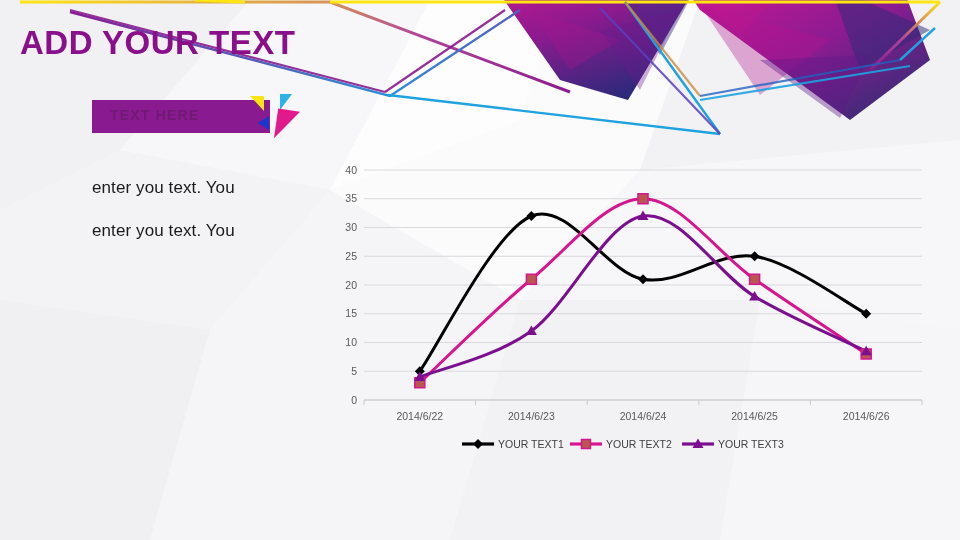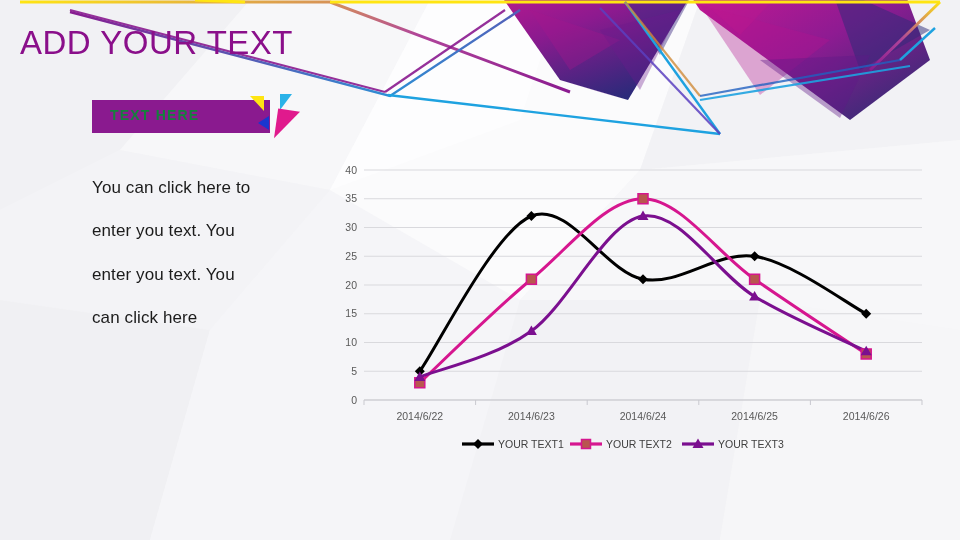--- a/index.html
+++ b/index.html
@@ -8,32 +8,32 @@
     background:#f4f4f6;
     font-family:"Liberation Sans","DejaVu Sans",sans-serif;
   }
   
   #bg{position:absolute;inset:0;z-index:0;}
   
   #ribbons{position:absolute;left:0;top:0;width:960px;height:150px;z-index:1;}
   
   .title{
     position:absolute;left:20px;top:26px;z-index:5;
-    font-size:33px;font-weight:normal;color:#8a0f8a;
+    font-size:33px;font-weight:bold;color:#8a0f8a;
     letter-spacing:0.5px;line-height:1;white-space:nowrap;
   }
   
   .badge-wrap{position:absolute;left:92px;top:98px;z-index:5;width:230px;height:44px;}
   .badge{
     position:absolute;left:0;top:2px;width:178px;height:33px;
     background:#8a1a8f;
   }
   .badge-label{
     position:absolute;left:18px;top:9px;
-    color:#15803d;font-size:14px;font-weight:bold;letter-spacing:1.2px;
+    color:#701a75;font-size:14px;font-weight:bold;letter-spacing:1.2px;
     white-space:nowrap;
   }
   .tri{position:absolute;width:0;height:0;}
   
   .tri-yellow{left:158px;top:-2px;border-left:14px solid transparent;border-top:15px solid #ffe512;}
   
   .tri-blue{left:166px;top:18px;border-top:7px solid transparent;border-bottom:7px solid transparent;border-right:11px solid #1a36cf;}
   
   .tri-cyan{left:188px;top:-4px;border-right:12px solid transparent;border-top:16px solid #2bb2e8;}
   
@@ -134,24 +134,22 @@
 <div class="badge-wrap">
   <div class="badge"></div>
   <span class="tri tri-yellow"></span>
   <span class="tri tri-blue"></span>
   <span class="tri tri-cyan"></span>
   <span class="tri tri-magenta"></span>
   <span class="badge-label">TEXT  HERE</span>
 </div>
 
 <div class="para">
-  <div>You can click here to</div>
   <div>enter you text. You</div>
   <div>enter you text. You</div>
-  <div>can click here</div>
 </div>
 
 <svg class="chart" id="chart-svg" viewBox="0 0 600 310">
   <g id="grid-g">
       <line x1="30" y1="248" x2="588" y2="248" stroke="#d9d9dd" stroke-width="1"></line>
       <line x1="30" y1="219.25" x2="588" y2="219.25" stroke="#d9d9dd" stroke-width="1"></line>
       <line x1="30" y1="190.5" x2="588" y2="190.5" stroke="#d9d9dd" stroke-width="1"></line>
       <line x1="30" y1="161.75" x2="588" y2="161.75" stroke="#d9d9dd" stroke-width="1"></line>
       <line x1="30" y1="133" x2="588" y2="133" stroke="#d9d9dd" stroke-width="1"></line>
       <line x1="30" y1="104.25" x2="588" y2="104.25" stroke="#d9d9dd" stroke-width="1"></line>

